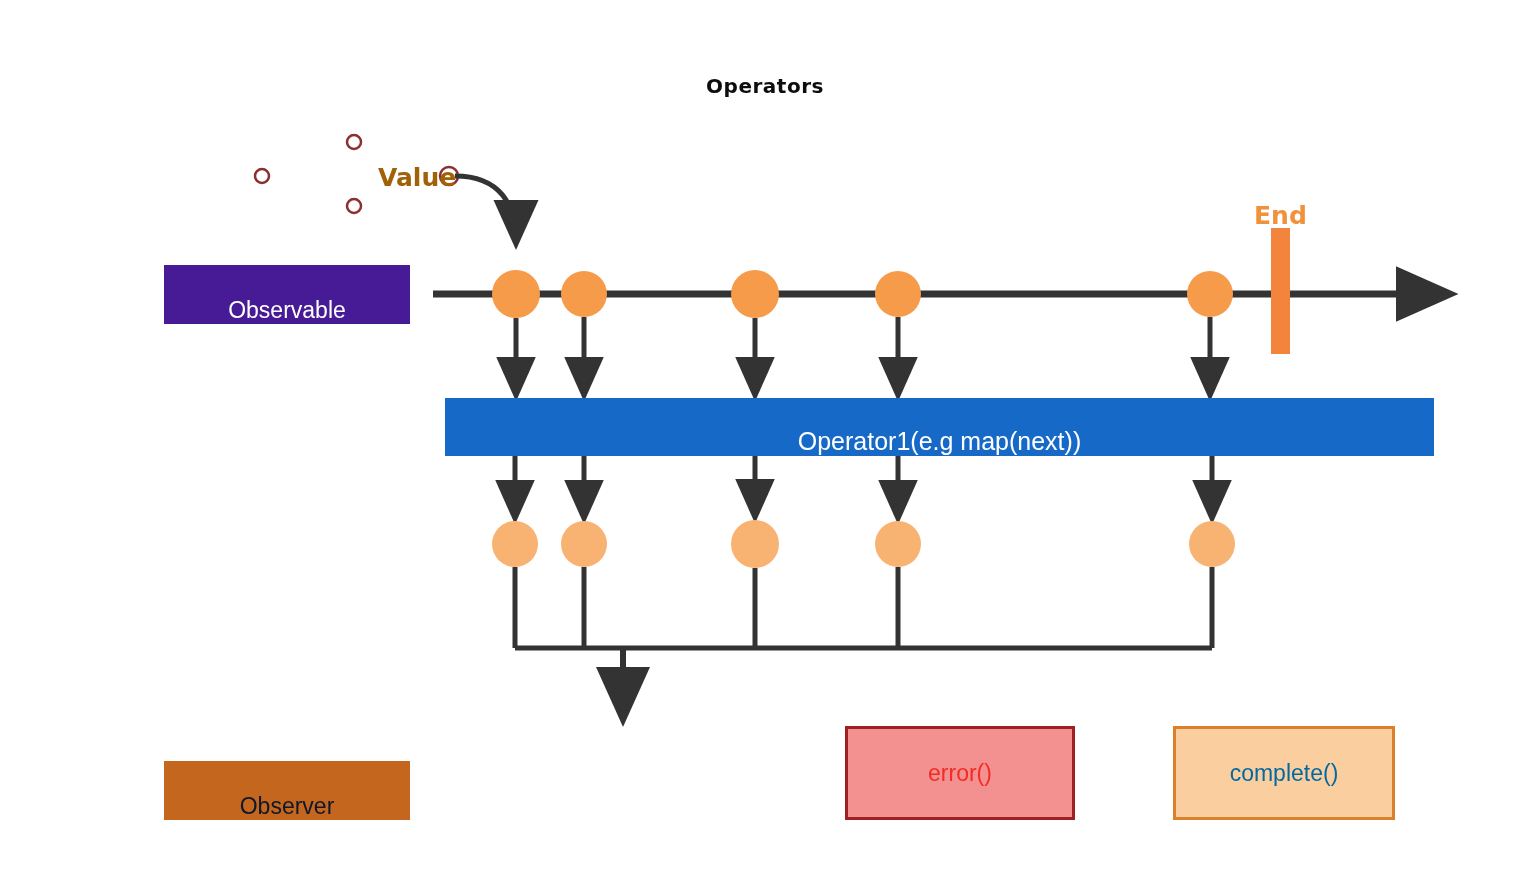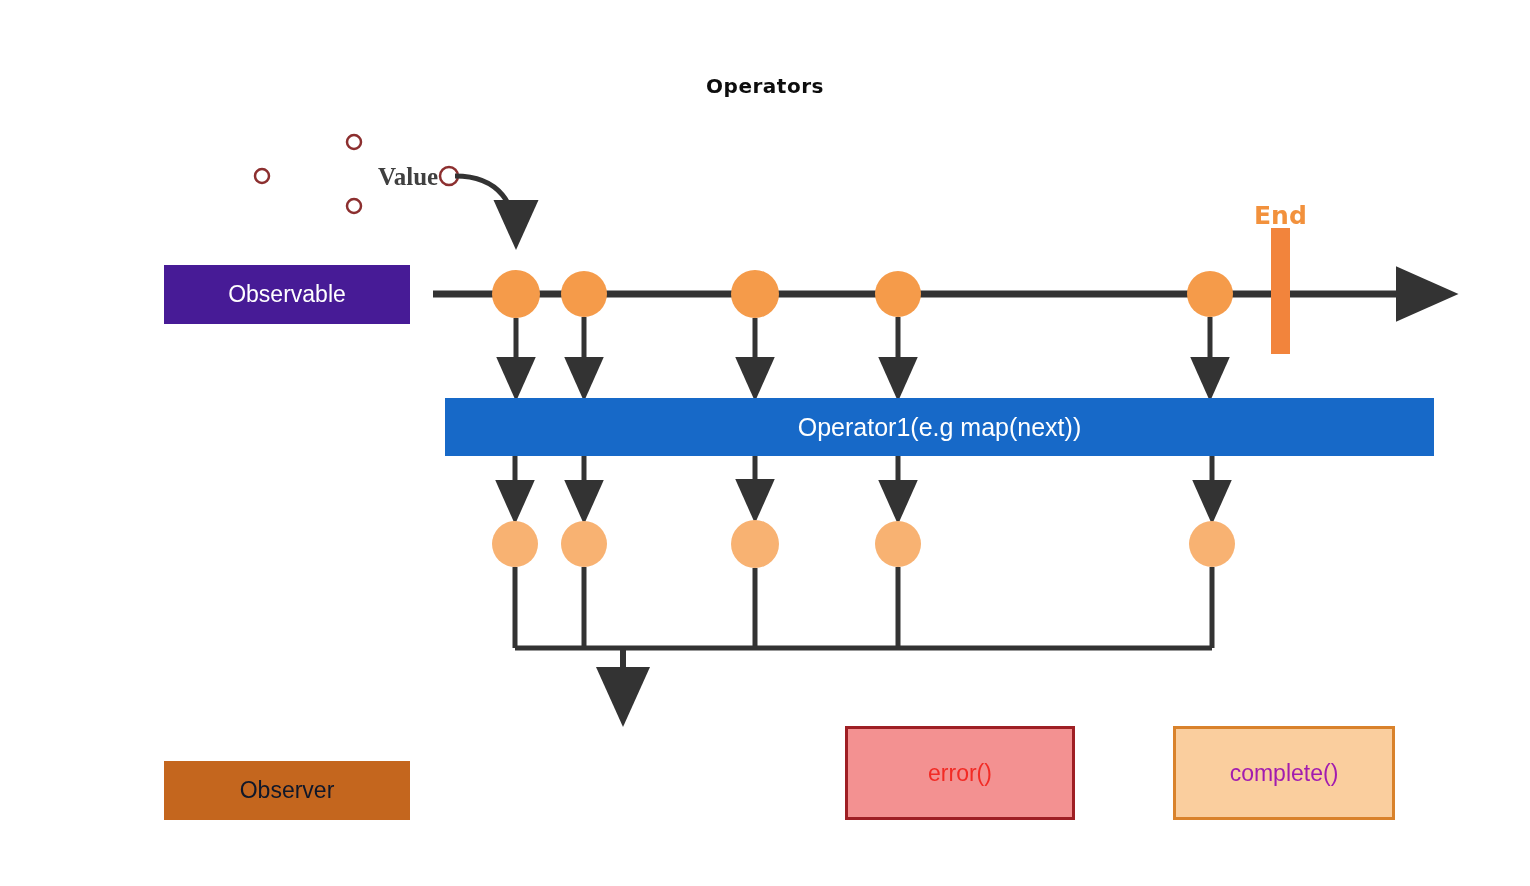--- a/index.html
+++ b/index.html
@@ -33,21 +33,21 @@
     text-align: center;
     font-family: "DejaVu Sans", sans-serif;
     font-size: 20px;
     font-weight: bold;
     color: #0d0d0d;
     letter-spacing: 0.5px;
   }
   .label-box {
     position: absolute;
     display: flex;
-    align-items: center;
+    align-items: flex-end;
     justify-content: center;
     box-sizing: border-box;
     font-size: 23px;
   }
   .observable-box {
     left: 164px;
     top: 265px;
     width: 246px;
     height: 59px;
     background: #471B96;
@@ -208,20 +208,20 @@
 
   <div class="label-box observer-box" style="background: rgb(196, 102, 30);">
     <span>Observer</span>
   </div>
 
 
   <div class="handler-box handler-error" style="background: rgb(243, 145, 145); border-color: rgb(158, 31, 36); color: rgb(242, 43, 37);">
     <span>error()</span>
   </div>
 
-  <div class="handler-box handler-complete" style="background: rgb(250, 206, 158); border-color: rgb(217, 130, 43); color: #a21caf;">
+  <div class="handler-box handler-complete" style="background: rgb(250, 206, 158); border-color: rgb(217, 130, 43); color: #0369a1;">
     <span>complete()</span>
   </div>
 
-  <div class="tag-text tag-value" style="color: #404040; font-family: Liberation Serif, serif;">Value</div>
+  <div class="tag-text tag-value" style="color: #a16207;">Value</div>
   <div class="tag-text tag-end" style="color: rgb(242, 145, 60);">End</div>
 
 </div>
 
 </body></html>

